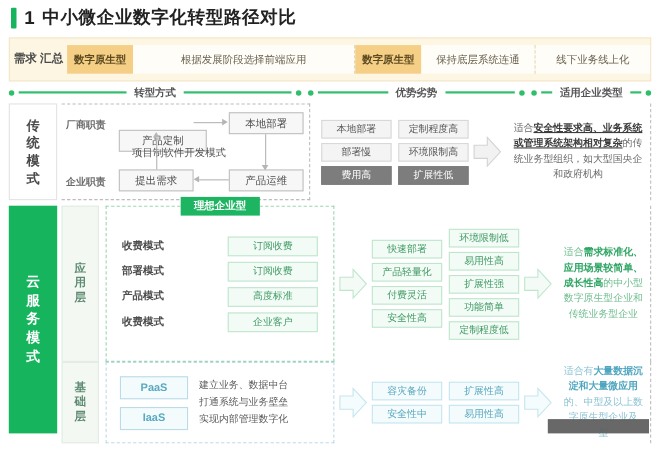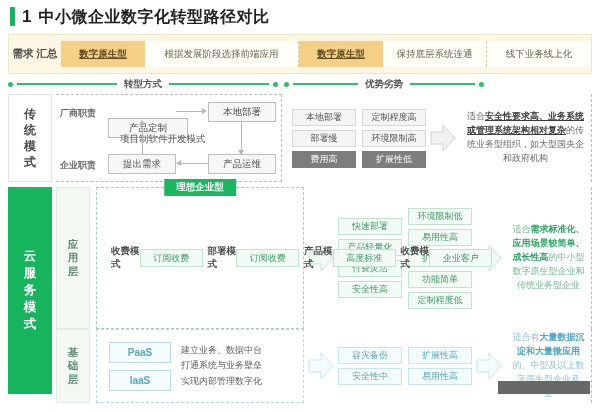--- a/index.html
+++ b/index.html
@@ -27,21 +27,21 @@
   }
   .demand-cells{flex:1;display:flex;align-items:center;height:26px;}
   .dcell{
     height:26px;display:flex;align-items:center;justify-content:center;
     font-size:9.5px;color:#6b6352;border-right:1px dashed #ddcfa8;box-sizing:border-box;
     background:#fffdf7;
   }
   .dcell.tag{background:#f5cf86;color:#5c4a20;font-weight:bold;border-right:none;}
   .dcell.wide{flex:1;}
   .dcell.fixed{width:104px;}
-  .dcell.tagw{width:84px;text-decoration:underline;}
+  .dcell.tagw{width:60px;}
   .dcell:last-child{border-right:none;}
 
   
   .rail{height:20px;margin:0 8px;display:flex;align-items:center;}
   .rail-seg{display:flex;align-items:center;justify-content:center;gap:4px;}
   .rail-line{height:2px;background:#2fbf6a;flex:1;min-width:10px;}
   .rail-dot{width:5px;height:5px;border-radius:50%;background:#2fbf6a;flex:0 0 auto;}
   .rail-label{font-size:9.5px;color:#555;white-space:nowrap;padding:0 3px;font-weight:bold;}
 
   
@@ -112,21 +112,21 @@
   
   .cloud-app{
     flex:0 0 auto;width:208px;border:1px dashed #9dd6b4;position:relative;
     box-sizing:border-box;margin-left:6px;display:flex;align-items:center;
   }
   .ideal-badge{
     position:absolute;top:-9px;left:50%;transform:translateX(-50%);
     background:#1db561;color:#fff;font-size:9.5px;font-weight:bold;
     padding:2px 12px;white-space:nowrap;
   }
-  .kv-list{display:flex;gap:5px;width:100%;padding:0 14px;box-sizing:border-box;}
+  .kv-list{display:flex;flex-direction:column;gap:5px;width:100%;padding:0 14px;box-sizing:border-box;}
   .kv-row{display:flex;align-items:center;justify-content:space-between;}
   .kv-k{font-size:9.5px;color:#4d4d4d;font-weight:bold;}
   .kv-v{
     width:82px;height:18px;display:flex;align-items:center;justify-content:center;
     background:#f2fbf5;border:1px solid #bfe6cd;color:#3f9a64;font-size:9px;box-sizing:border-box;
   }
 
   
   .infra-area{
     flex:0 0 auto;width:208px;border:1px dashed #bcdbe8;box-sizing:border-box;
@@ -173,20 +173,27 @@
     <div class="rail-dot"></div>
     <div class="rail-line"></div>
     <div class="rail-label">转型方式</div>
     <div class="rail-line"></div>
     <div class="rail-dot"></div>
   </div>
   <div class="rail-seg" style="width:200px;margin-left:6px">
     <div class="rail-dot"></div>
     <div class="rail-line"></div>
     <div class="rail-label">优势劣势</div>
+    <div class="rail-line"></div>
+    <div class="rail-dot"></div>
+  </div>
+  <div class="rail-seg" style="flex:1;margin-left:6px">
+    <div class="rail-dot"></div>
+    <div class="rail-line"></div>
+    <div class="rail-label">适用企业类型</div>
     <div class="rail-line"></div>
     <div class="rail-dot"></div>
   </div>
 </div>
 
 <div class="row row-trad">
   <div class="mode-label">
     <div>
       <span>传</span>
       <span>统</span>

